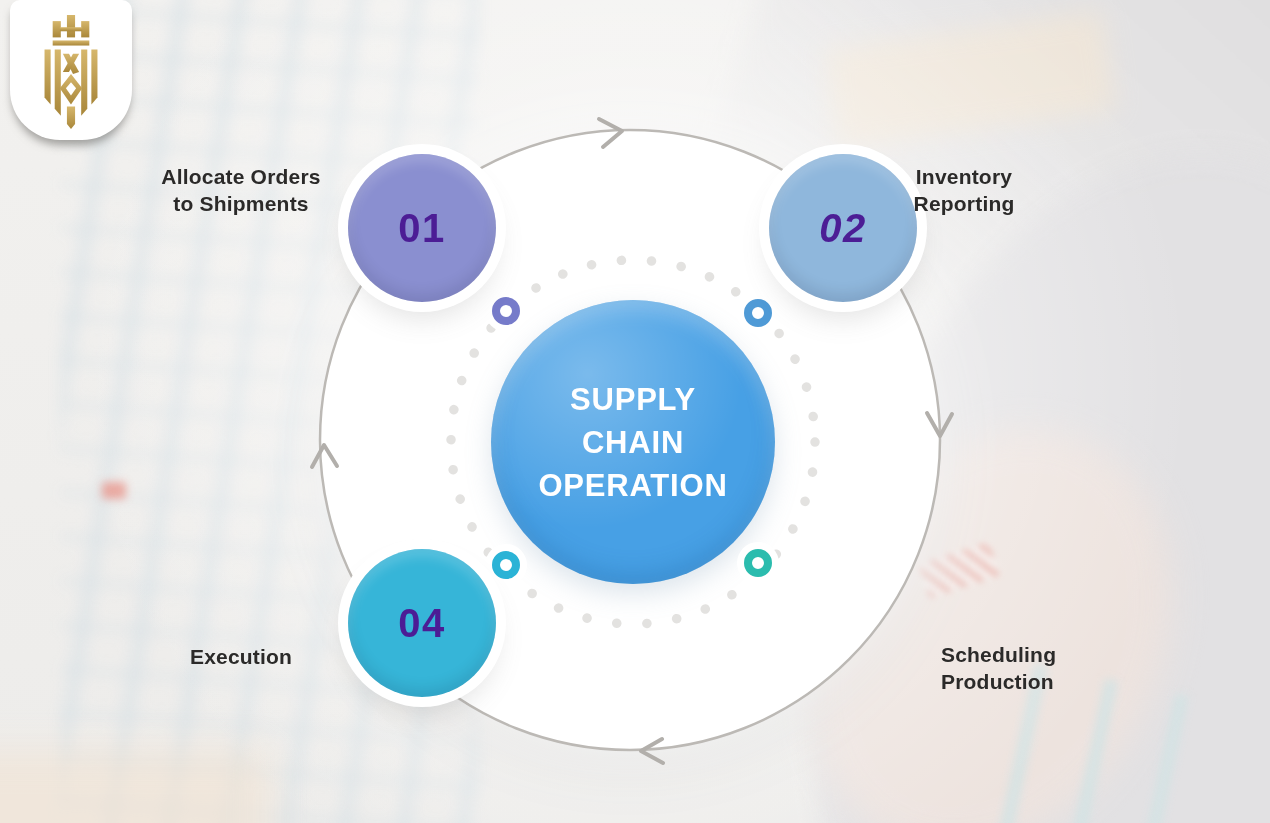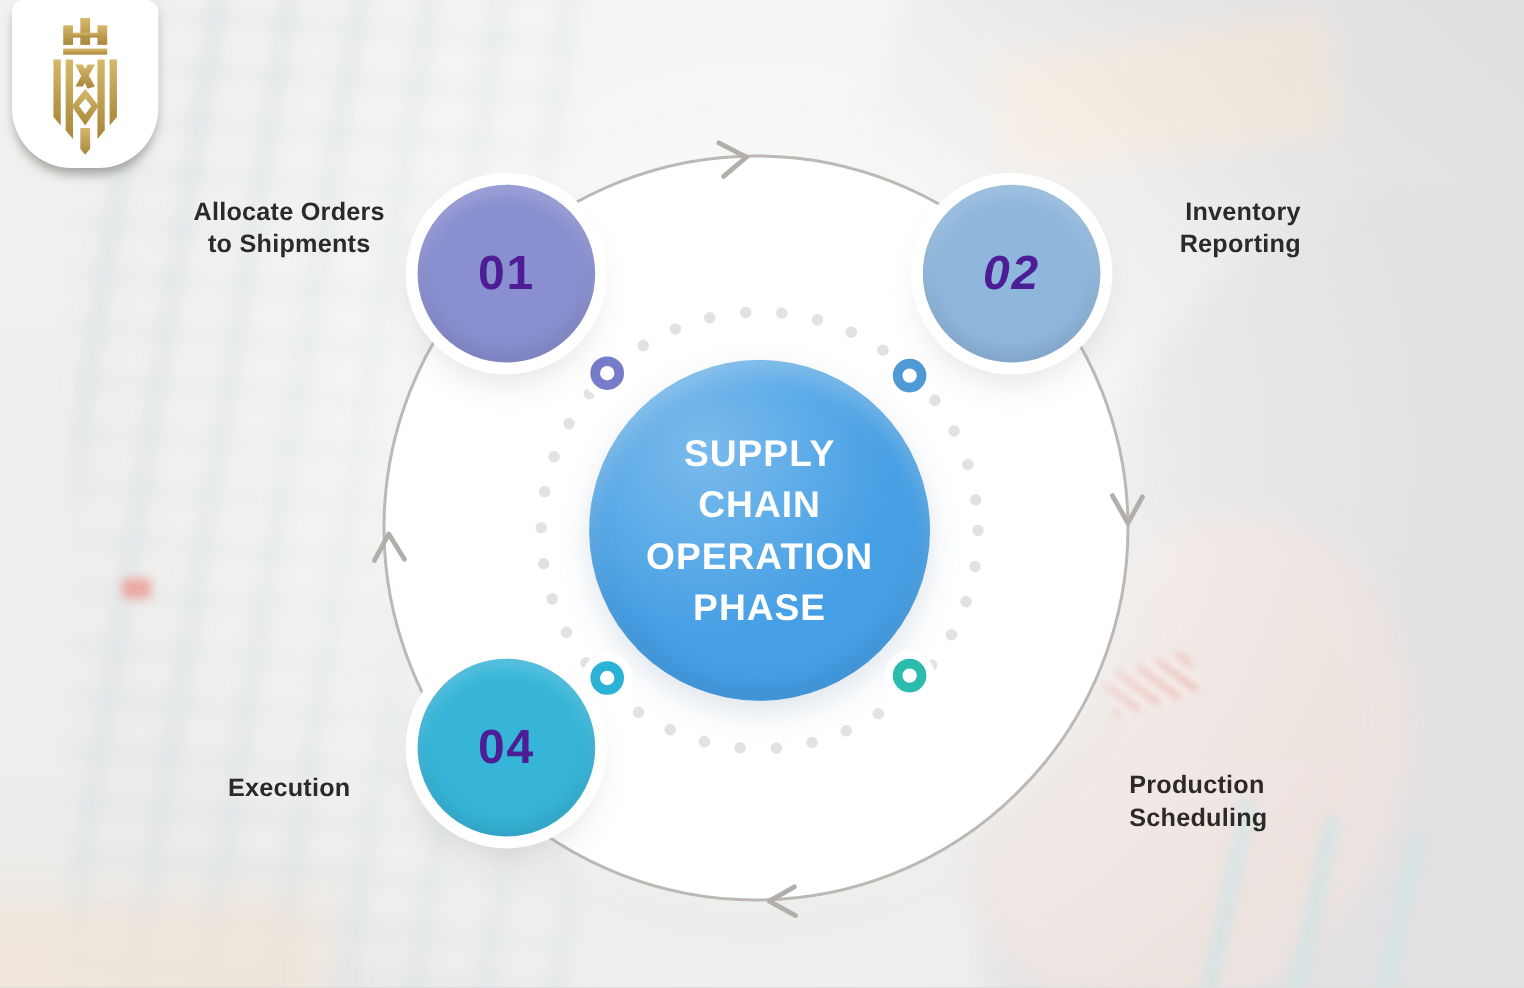--- a/index.html
+++ b/index.html
@@ -69,21 +69,21 @@
                inset 0 -8px 14px rgba(0,0,30,.10), inset 0 8px 12px rgba(255,255,255,.18);}
   .step-1{left:348px;top:154px;}
   .step-2{left:769px;top:154px;}
   .step-3{left:774px;top:581px;}
   .step-4{left:348px;top:549px;}
   .step-number{color:#4c1d95;font-size:40px;font-weight:700;letter-spacing:1.5px;}
   
   .step-label{position:absolute;color:#2b2a29;font-size:21px;font-weight:700;line-height:27px;
     letter-spacing:.2px;}
   .label-1{left:96px;top:163px;width:290px;text-align:center;}
-  .label-2{left:884px;top:163px;width:200px;text-align:right;}
+  .label-2{left:864px;top:163px;width:200px;text-align:center;}
   .label-3{left:941px;top:641px;width:220px;text-align:left;}
   .label-4{left:106px;top:643px;width:270px;text-align:center;}
 </style>
 </head>
 <body>
 
 <div class="stage">
 
   <div class="bg bg-left-racks"></div>
   <div class="bg bg-top-right-dark"></div>
@@ -139,21 +139,20 @@
       <path d="M627,303 L640,326 L652,304"></path>
       <path d="M362,629 L341,641 L363,653"></path>
       <path d="M12,357 L24,335 L37,356"></path>
     </g>
   </svg>
 
   <div class="center-circle" style="background-color: rgb(71, 160, 229);">
     <span class="center-line">SUPPLY</span>
     <span class="center-line">CHAIN</span>
     <span class="center-line">OPERATION</span>
-    <span class="center-line">PHASE</span>
   </div>
 
   <div class="marker marker-tl" style="border-color: rgb(118, 123, 202);"></div>
   <div class="marker marker-tr" style="border-color: rgb(79, 154, 214);"></div>
   <div class="marker marker-br" style="border-color: rgb(43, 188, 174);"></div>
   <div class="marker marker-bl" style="border-color: rgb(42, 179, 214);"></div>
 
   <div class="step-circle step-1" style="background-color: rgb(138, 143, 208);">
     <span class="step-number">01</span>
   </div>
@@ -166,20 +165,20 @@
 
   <div class="step-label label-1">
     <div>Allocate Orders</div>
     <div>to Shipments</div>
   </div>
   <div class="step-label label-2">
     <div>Inventory</div>
     <div>Reporting</div>
   </div>
   <div class="step-label label-3">
+    <div>Scheduling</div>
     <div>Production</div>
-    <div>Scheduling</div>
   </div>
   <div class="step-label label-4">
     <div>Execution</div>
   </div>
 
 </div>
 
 </body></html>

